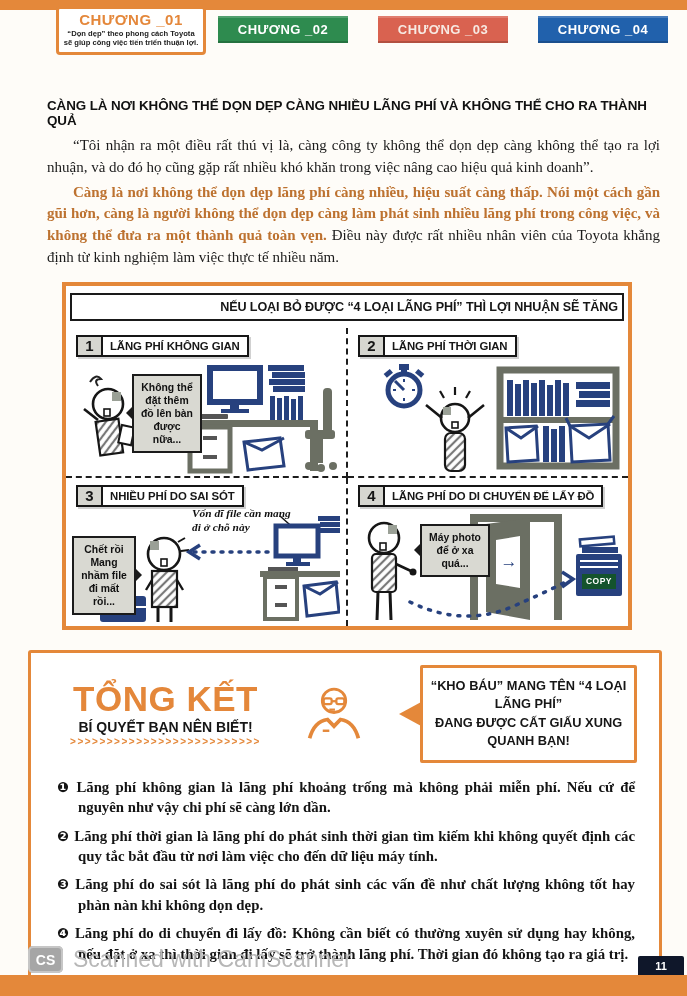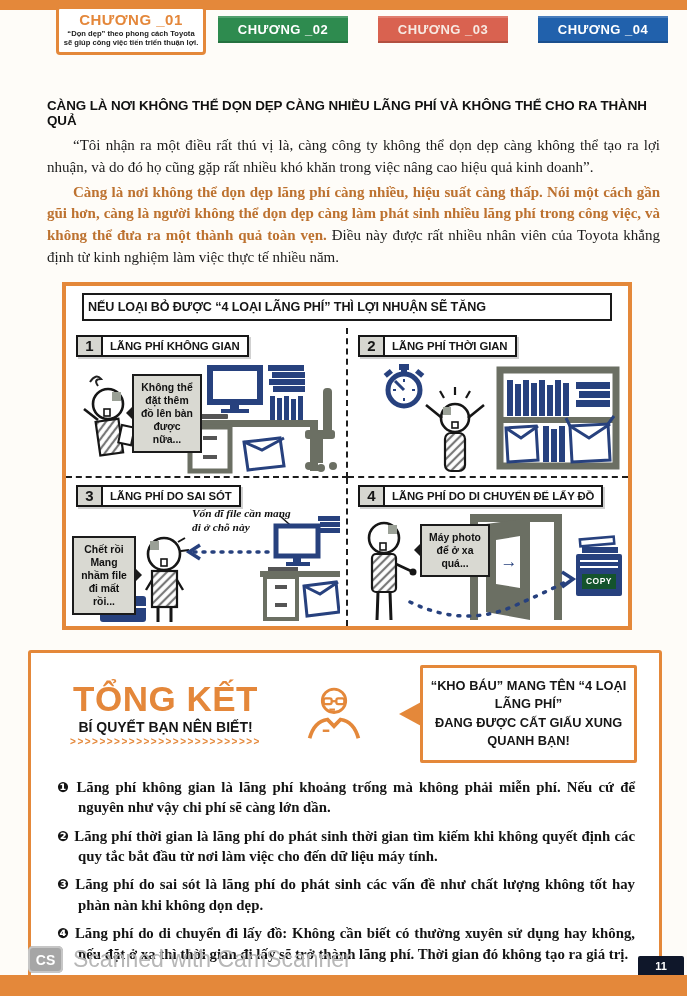--- a/index.html
+++ b/index.html
@@ -38,22 +38,22 @@
     margin:7px 27px 0 47px; font-family:"Liberation Serif", serif;
     font-size:15px; line-height:1.45; text-align:justify; text-indent:26px; color:#1b1b1b;
   }
   .para + .para { margin-top:3px; }
   .orange-text { color:#bd7230; font-weight:bold; }
   
   .diagram {
     margin:13px 55px 0 62px; border:4px solid #e4883a; background:#fff;
   }
   .diagram-title {
-    margin:7px 16px; border:2.5px solid #1a1a1a; padding:5px 4px;
-    text-align:left; font-size:12.6px; font-weight:bold; letter-spacing:-0.1px;
+    margin:7px 4px; border:2.5px solid #1a1a1a; padding:5px 4px;
+    text-align:right; font-size:12.6px; font-weight:bold; letter-spacing:-0.1px;
   }
   .panels { display:grid; grid-template-columns:1fr 1fr; }
   .panel { padding:4px 6px 2px; position:relative; }
   .panel.c1 { border-right:2px dashed #1d1d1d; }
   .panel.r1 { border-bottom:2px dashed #1d1d1d; }
   .panel-head {
     display:inline-flex; align-items:stretch; border:2.5px solid #161616;
     background:#fff; box-shadow:2px 2px 0 rgba(0,0,0,.18); margin:3px 0 3px 4px;
   }
   .panel-head .num {
@@ -277,21 +277,21 @@
                 <polygon points="216,66 254,64 256,100 218,102"></polygon>
                 <path d="M216 66 l19 12 21 -14 M216 66 l-4 -8 M254 64 l6 -8" fill="none"></path>
               </g>
           </svg>
         </div>
       </div>
 
       <div class="panel c1">
         <div class="panel-head">
           <span class="num">3</span>
-          <span class="lbl">LÃNG PHÍ DO SAI SÓT</span>
+          <span class="lbl">NHIỀU PHÍ DO SAI SÓT</span>
         </div>
         <div class="illus">
           <svg viewBox="0 0 268 114" width="268" height="114">
             <defs>
                 <pattern id="h3" width="6" height="6" patternUnits="userSpaceOnUse" patternTransform="rotate(45)">
                   <rect width="6" height="6" fill="#fff"></rect>
                   <line x1="3" y1="0" x2="3" y2="6" stroke="#777" stroke-width="2.2"></line>
                 </pattern>
               </defs>
             <line x1="208" y1="6" x2="226" y2="22" stroke="#161616" stroke-width="1.5"></line>

